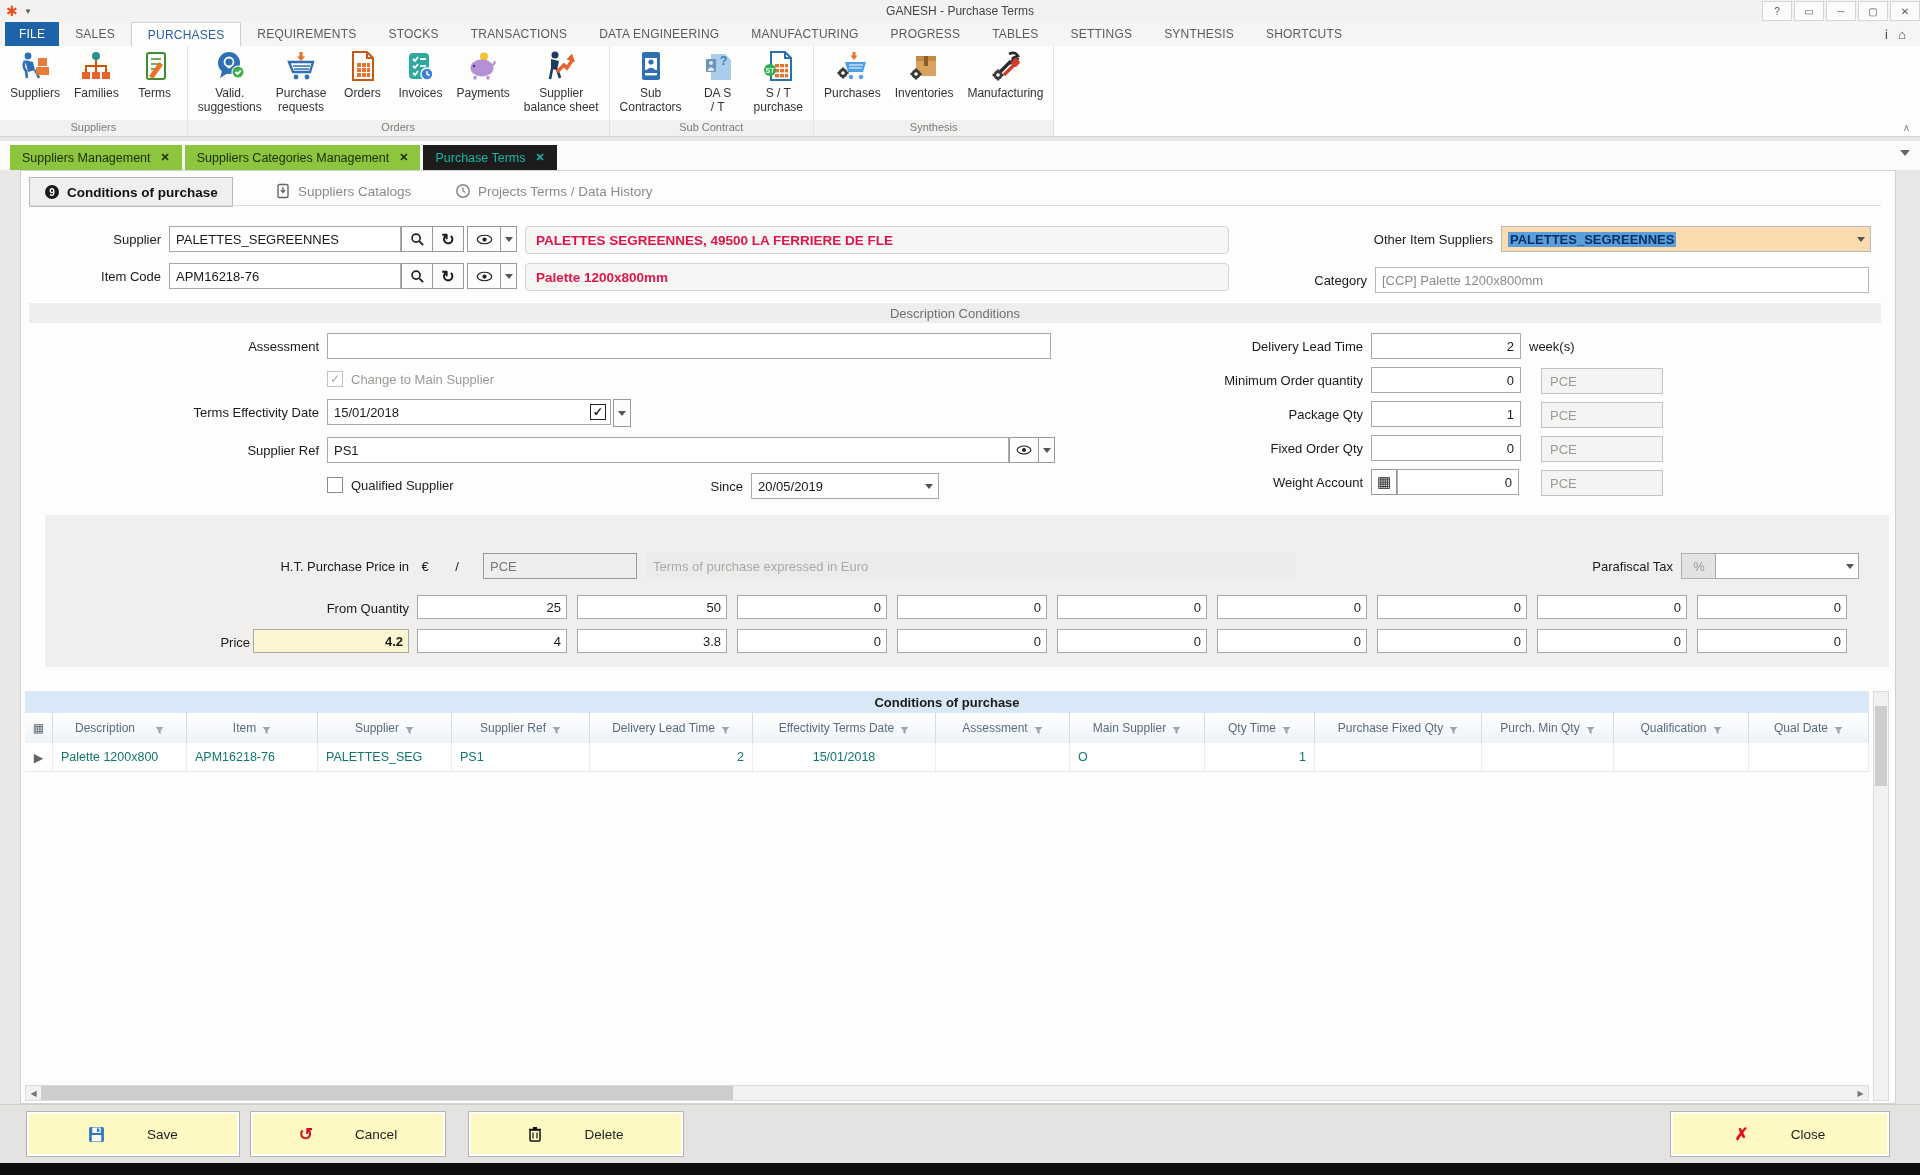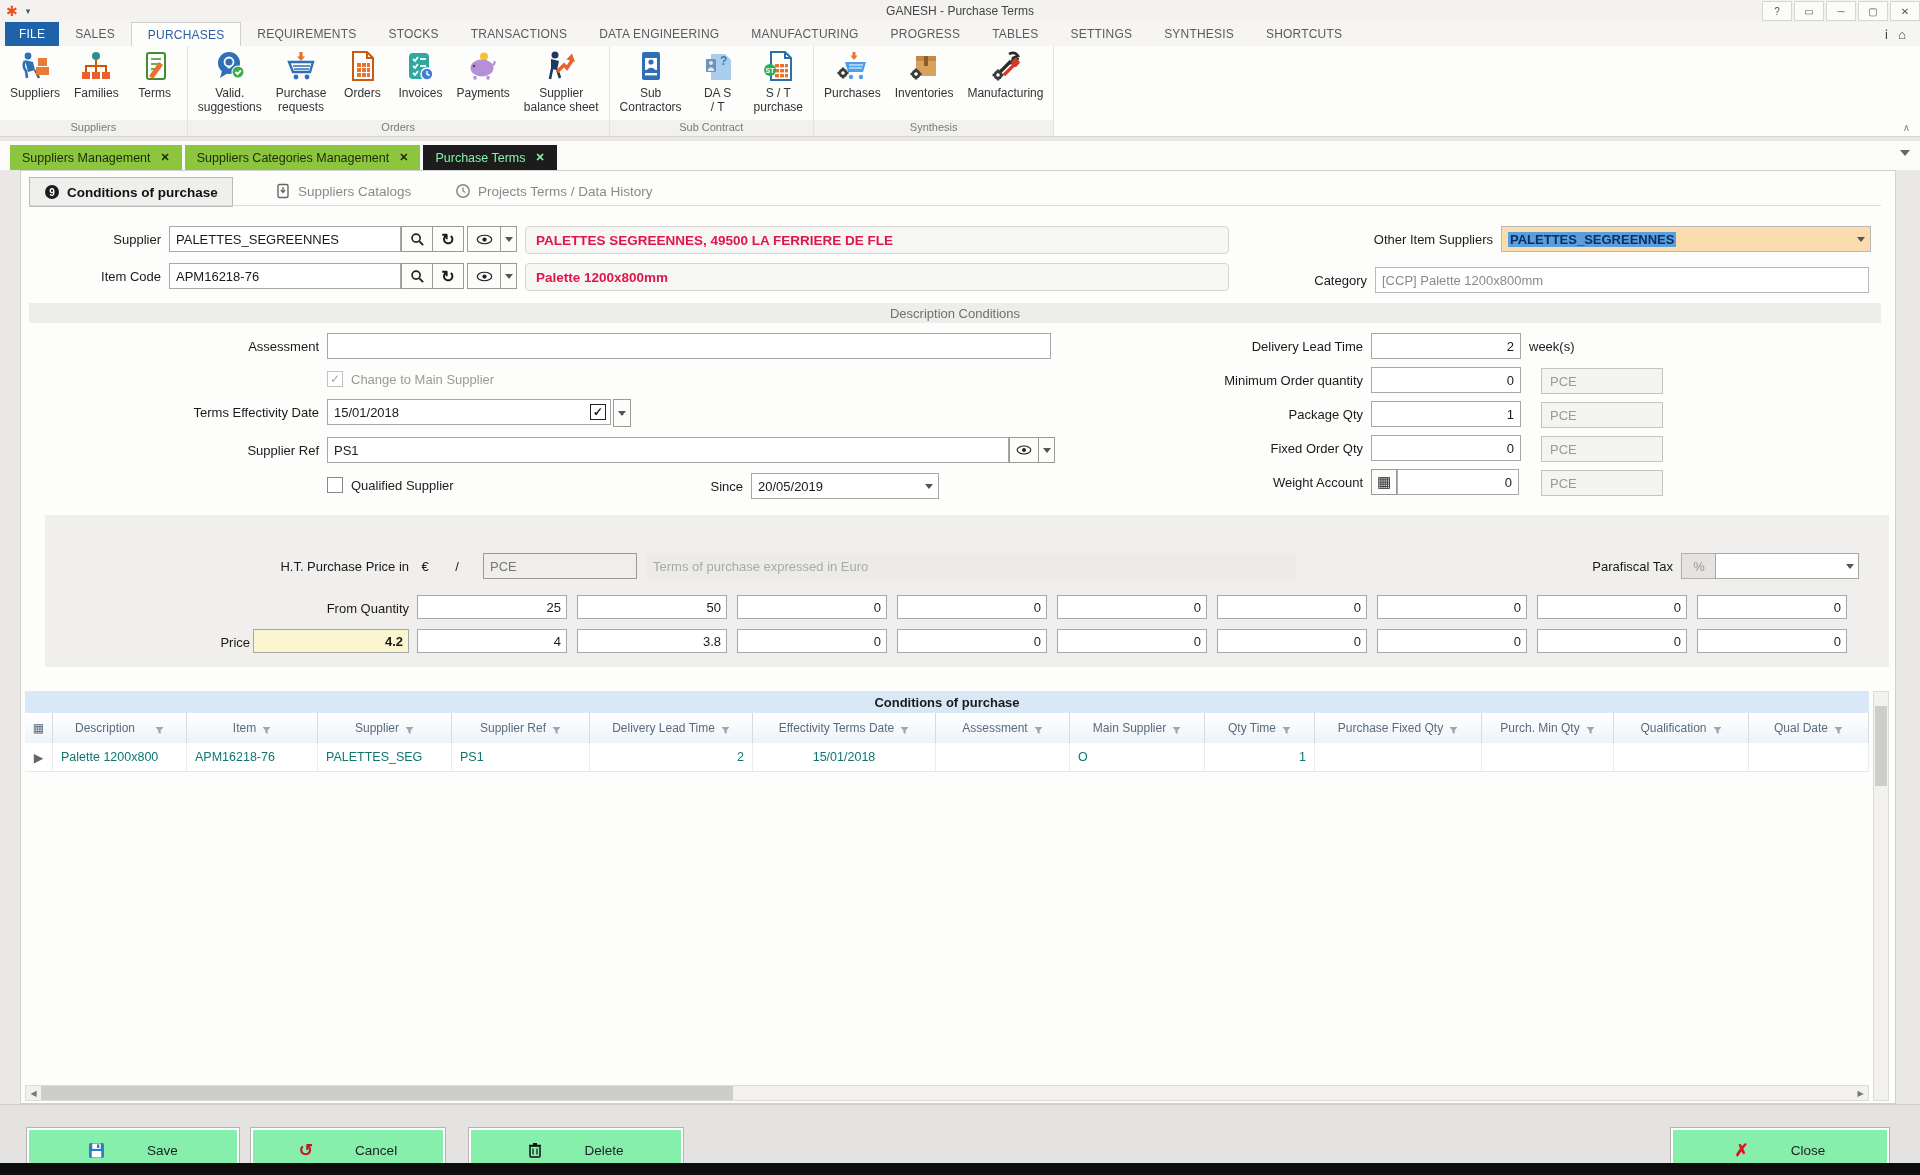--- a/index.html
+++ b/index.html
@@ -28,21 +28,21 @@
   .rgroup-label{height:16px;text-align:center;font-size:11px;color:#7a7a78;background:#f2f1ef;line-height:15px;}
   .ritem{display:flex;flex-direction:column;align-items:center;padding:2px 6px;min-width:44px;}
   .ritem svg{width:32px;height:32px;}
   .ritem-label{font-size:12px;color:#333;text-align:center;line-height:1.15;margin-top:2px;white-space:nowrap;}
   #ribbon-collapse{position:absolute;right:10px;top:122px;color:#888;font-size:10px;}
   
   #doctabs{left:0;top:141px;width:1920px;height:29px;background:#fbfbfa;display:flex;align-items:flex-end;padding-left:10px;box-sizing:border-box;}
   .doctab{height:25px;display:flex;align-items:center;gap:10px;padding:0 12px;font-size:12.5px;
           background:var(--tab-green);color:#1d2b03;margin-right:3px;}
   .doctab .x{font-weight:bold;font-size:11px;}
-  .doctab.active{background:#1c1c1c;color:#86efac;}
+  .doctab.active{background:#1c1c1c;color:#14b8a6;}
   #doctab-dd{position:absolute;right:10px;top:150px;width:0;height:0;border-left:5px solid transparent;border-right:5px solid transparent;border-top:6px solid #666;}
   
   #content{left:20px;top:170px;width:1876px;height:934px;background:#fdfdfc;border:1px solid #d2d1cf;box-sizing:border-box;}
   
   .itab{position:absolute;top:6px;height:28px;display:flex;align-items:center;gap:7px;padding:0 14px;font-size:13.5px;color:#8a8a8a;}
   .itab.active{background:#efefee;border:1px solid #b9b9b7;font-weight:bold;color:#111;}
   .itab svg{width:16px;height:16px;}
   #itab-underline{position:absolute;left:8px;top:34px;width:1852px;border-top:1px solid #dcdbd9;}
   
   .lbl{position:absolute;height:26px;display:flex;align-items:center;justify-content:flex-end;color:#1a1a1a;}
@@ -75,21 +75,21 @@
   .td{border-right:1px solid #e8edf2;display:flex;align-items:center;padding:0 8px;font-size:12.5px;color:#0f766e;box-sizing:border-box;}
   #tbl-corner{width:28px;display:flex;align-items:center;justify-content:center;color:#666;}
   
   #hscroll{position:absolute;left:4px;top:914px;width:1844px;height:16px;background:#f2f1ef;border:1px solid #dcdbd9;box-sizing:border-box;display:flex;align-items:center;}
   .sc-arrow{width:15px;height:100%;display:flex;align-items:center;justify-content:center;color:#777;font-size:8px;}
   #hthumb{height:100%;width:692px;background:#cdcdcb;}
   #vscroll{position:absolute;left:1852px;top:520px;width:16px;height:410px;background:#f2f1ef;border:1px solid #dcdbd9;box-sizing:border-box;}
   #vthumb{position:absolute;left:1px;top:14px;width:12px;height:80px;background:#cdcdcb;}
   
   #bottombar{left:0;top:1104px;width:1920px;height:59px;background:#e4e3e1;border-top:1px solid #cfcecb;}
-  .bigbtn{position:absolute;top:22px;height:44px;background:#86efac;border:1px solid #b5b4b2;display:flex;
+  .bigbtn{position:absolute;top:6px;height:44px;background:#fef9c3;border:1px solid #b5b4b2;display:flex;
           align-items:center;justify-content:center;gap:42px;font-size:13.5px;color:#222;box-shadow:inset 0 0 0 2px #fff;}
   .bigbtn .ic{font-size:17px;line-height:1;}
   #blackstrip{left:0;top:1163px;width:1920px;height:12px;background:#0d0d0d;}
   .sel-text{background:#5a9fdc;color:#0b2f63;padding:0 2px;font-weight:bold;}
 </style>
 </head>
 <body>
 
 <div id="stage">
 

